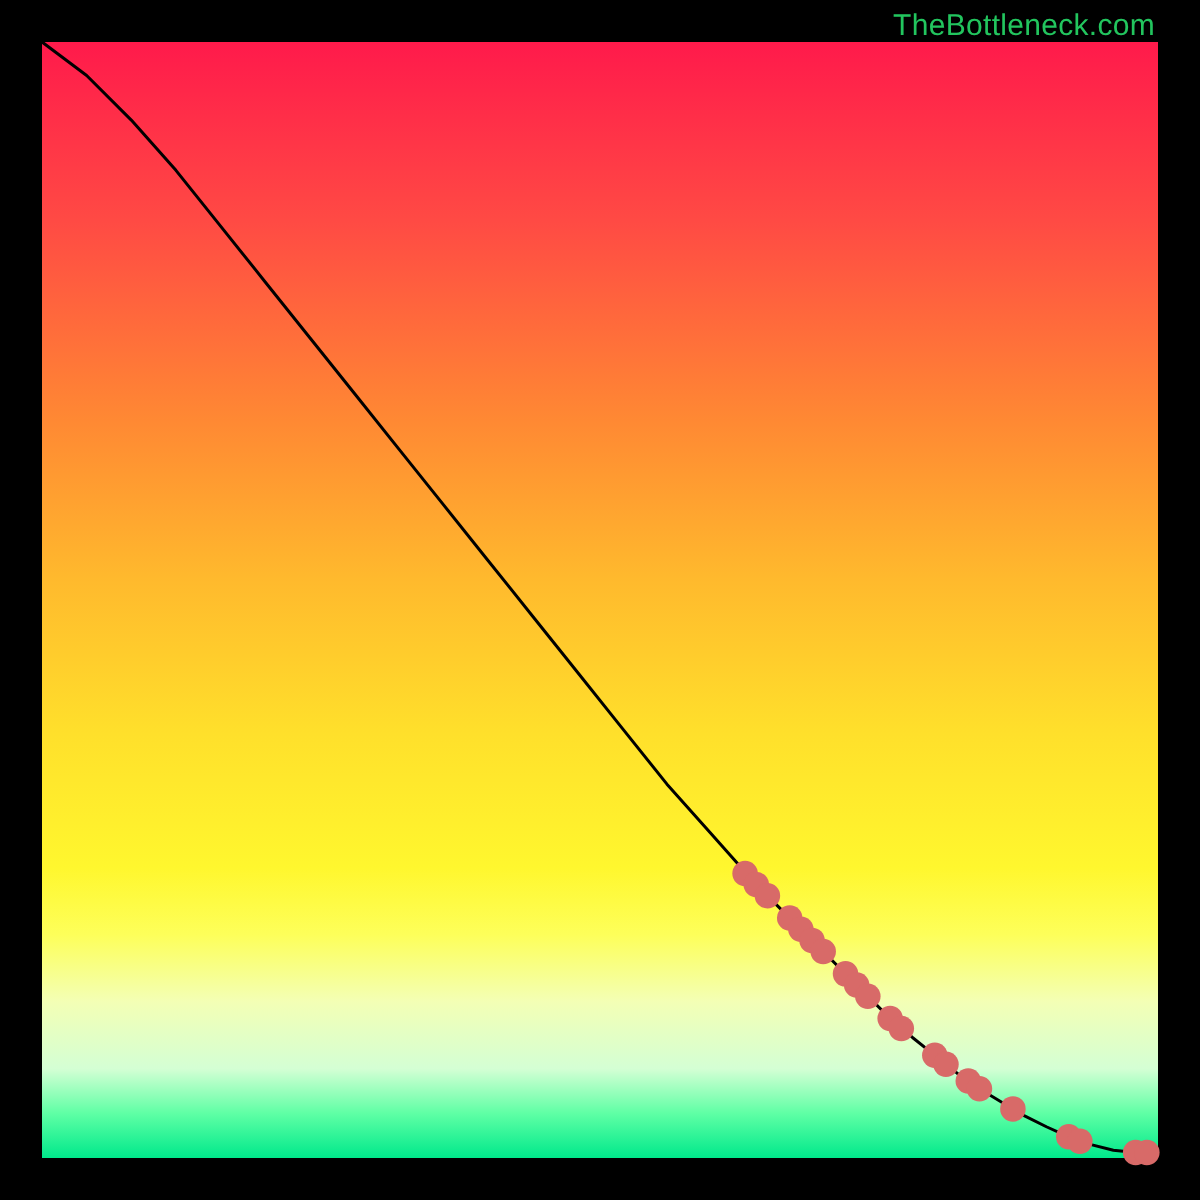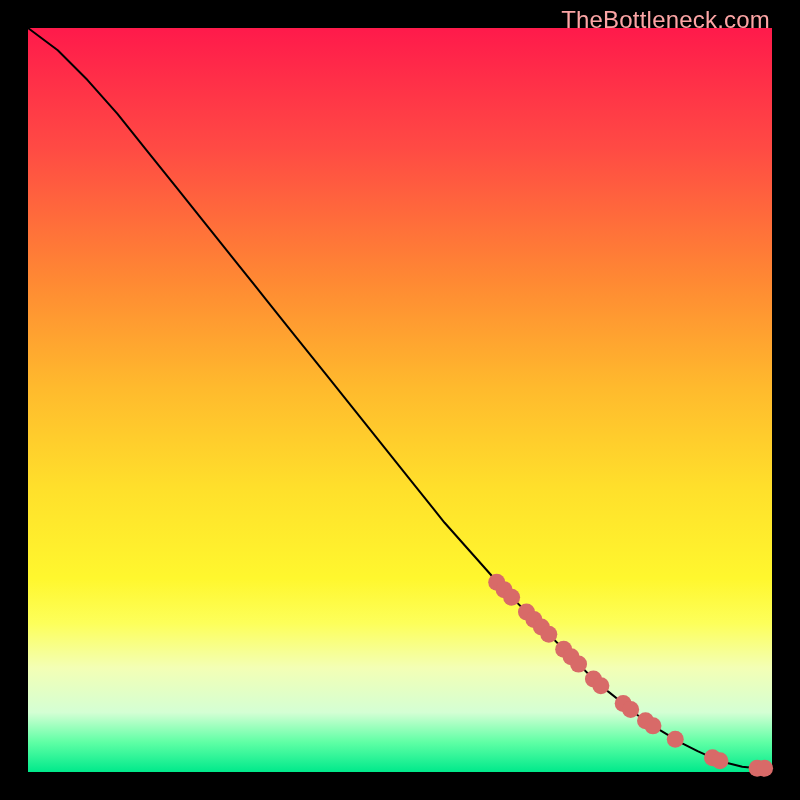--- a/index.html
+++ b/index.html
@@ -35,22 +35,22 @@
       #f3ffb5 86%,
       #d4ffd4 92%,
       #5fffa5 96%,
       #00e98b 100%
     );
   }
   .attribution {
     position: absolute;
     top: 6px;
     right: 30px;
-    color: #fca5a5;
-    font-size: 24px;
+    color: #22c55e;
+    font-size: 20px;
     font-weight: 500;
     letter-spacing: 0.2px;
   }
   svg.overlay {
     position: absolute;
     left: 0;
     top: 0;
     width: 744px;
     height: 744px;
     overflow: visible;

